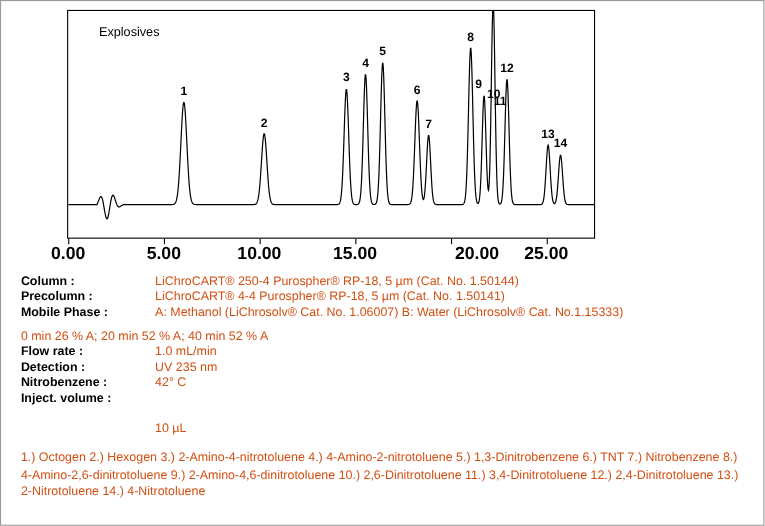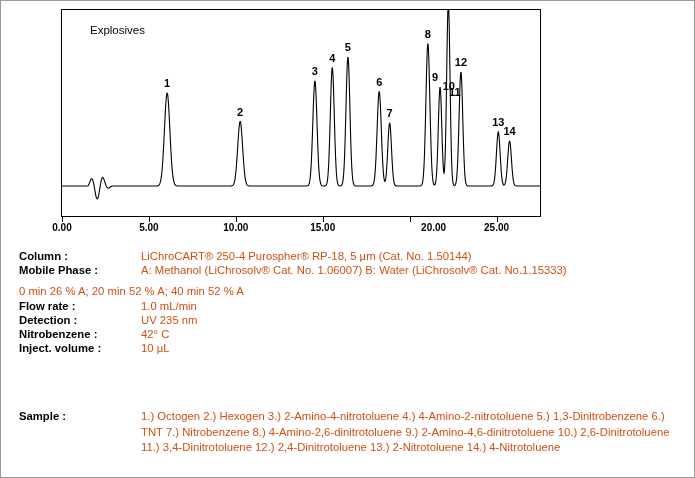--- a/index.html
+++ b/index.html
@@ -75,21 +75,21 @@
   .tick-line {
     position: absolute;
     top: 0;
     width: 1px;
     height: 5px;
     background: #000;
   }
   .tick-label {
     position: absolute;
     top: 5px;
-    font-size: 10px;
+    font-size: 16px;
     font-weight: bold;
     transform: translateX(-50%);
     white-space: nowrap;
   }
 
   
   #specs {
     position: absolute;
     left: 18px;
     top: 248px;
@@ -177,42 +177,45 @@
         <div class="tick-label" style="left: 435.545px;">25.00</div>
       </div>
   </div>
 
   <div id="specs">
       <div class="spec-row">
         <div class="spec-label">Column :</div>
         <div class="spec-value" style="color: rgb(210, 79, 19);">LiChroCART® 250-4 Purospher® RP-18, 5 µm  (Cat. No. 1.50144)</div>
       </div>
       <div class="spec-row">
+        <div class="spec-label">Precolumn :</div>
+        <div class="spec-value" style="color: rgb(210, 79, 19);">LiChroCART® 4-4 Purospher® RP-18, 5 µm  (Cat. No. 1.50141)</div>
+      </div>
+      <div class="spec-row">
         <div class="spec-label">Mobile Phase :</div>
         <div class="spec-value" style="color: rgb(210, 79, 19);">A: Methanol (LiChrosolv® Cat. No. 1.06007) B: Water (LiChrosolv® Cat. No.1.15333)</div>
       </div>
       <div class="spec-row gap">
         <div class="spec-value" style="color: rgb(210, 79, 19);">0 min 26 % A; 20 min 52 % A; 40 min 52 % A</div>
       </div>
       <div class="spec-row">
         <div class="spec-label">Flow rate :</div>
         <div class="spec-value" style="color: rgb(210, 79, 19);">1.0 mL/min</div>
       </div>
       <div class="spec-row">
         <div class="spec-label">Detection :</div>
         <div class="spec-value" style="color: rgb(210, 79, 19);">UV 235 nm</div>
       </div>
       <div class="spec-row">
         <div class="spec-label">Nitrobenzene :</div>
         <div class="spec-value" style="color: rgb(210, 79, 19);">42° C</div>
       </div>
       <div class="spec-row">
         <div class="spec-label">Inject. volume :</div>
-        <div class="spec-value" style="color: rgb(210, 79, 19);">10 µL</div>
+        <div class="spec-value" style="color: rgb(210, 79, 19); margin-top: 28px;">10 µL</div>
       </div>
     </div>
 
   <div id="sample-block">
-    <div id="sample-label">Sample :</div>
     <div id="sample-text">1.) Octogen 2.) Hexogen 3.) 2-Amino-4-nitrotoluene 4.) 4-Amino-2-nitrotoluene 5.) 1,3-Dinitrobenzene 6.) TNT 7.) Nitrobenzene 8.) 4-Amino-2,6-dinitrotoluene 9.) 2-Amino-4,6-dinitrotoluene 10.) 2,6-Dinitrotoluene 11.) 3,4-Dinitrotoluene 12.) 2,4-Dinitrotoluene 13.) 2-Nitrotoluene 14.) 4-Nitrotoluene</div>
   </div>
 
 </div>
 
 </body></html>

